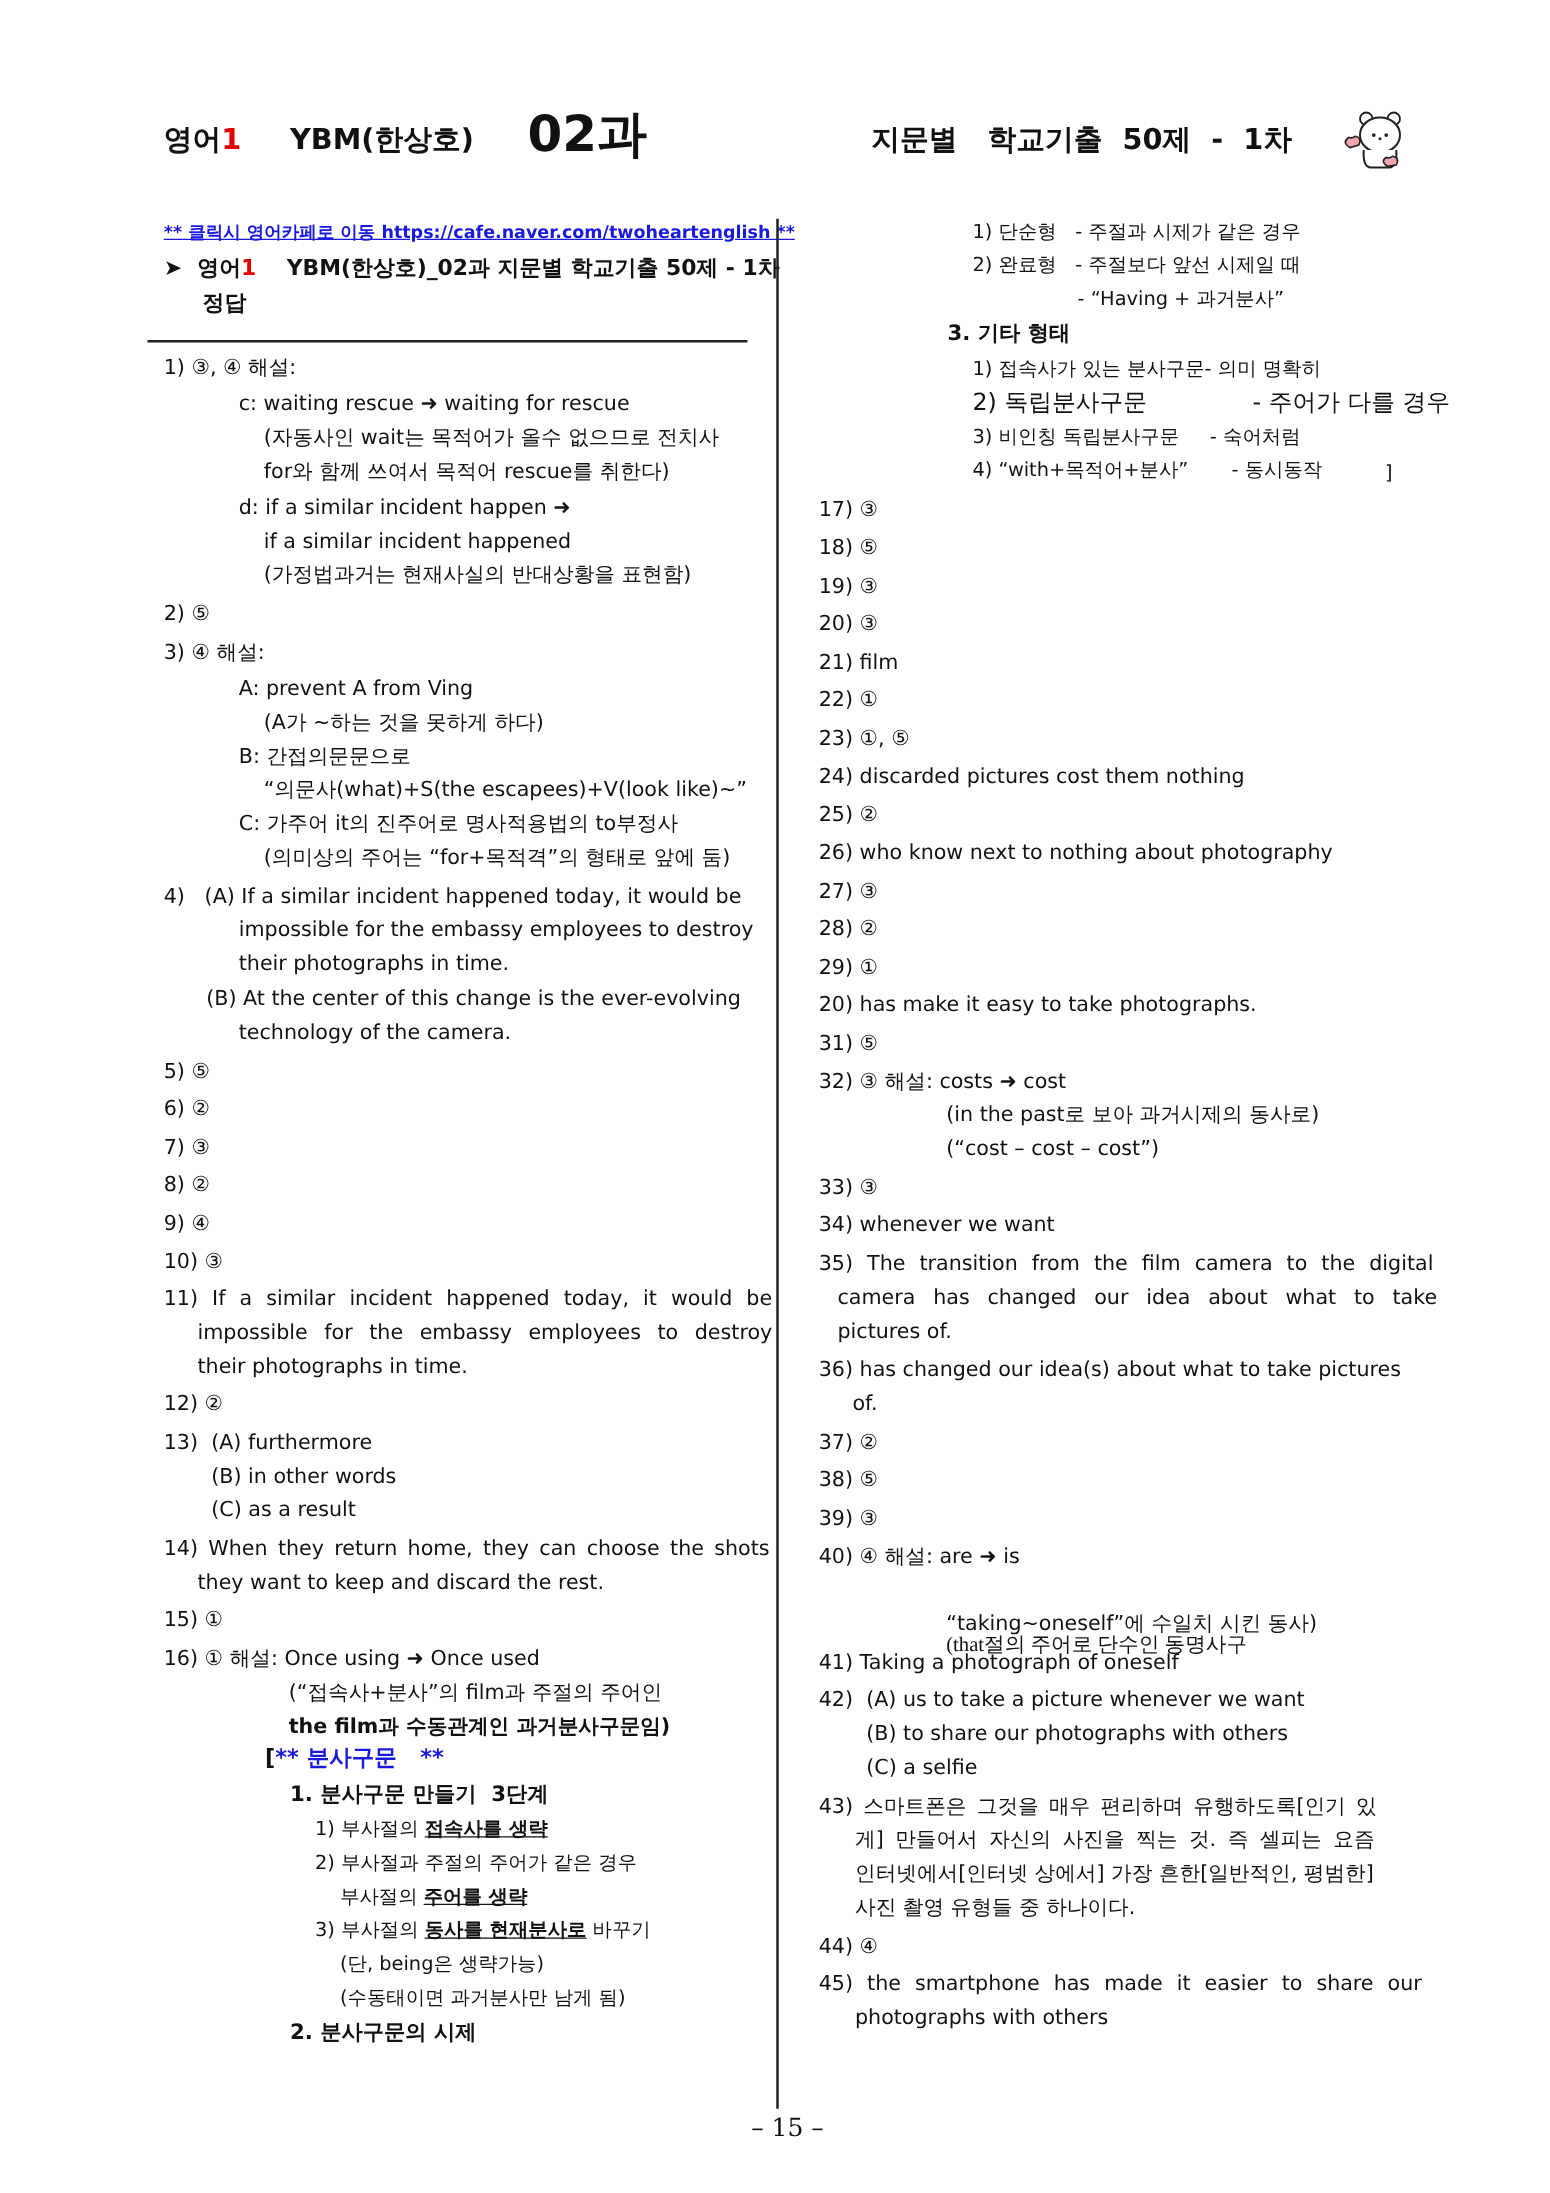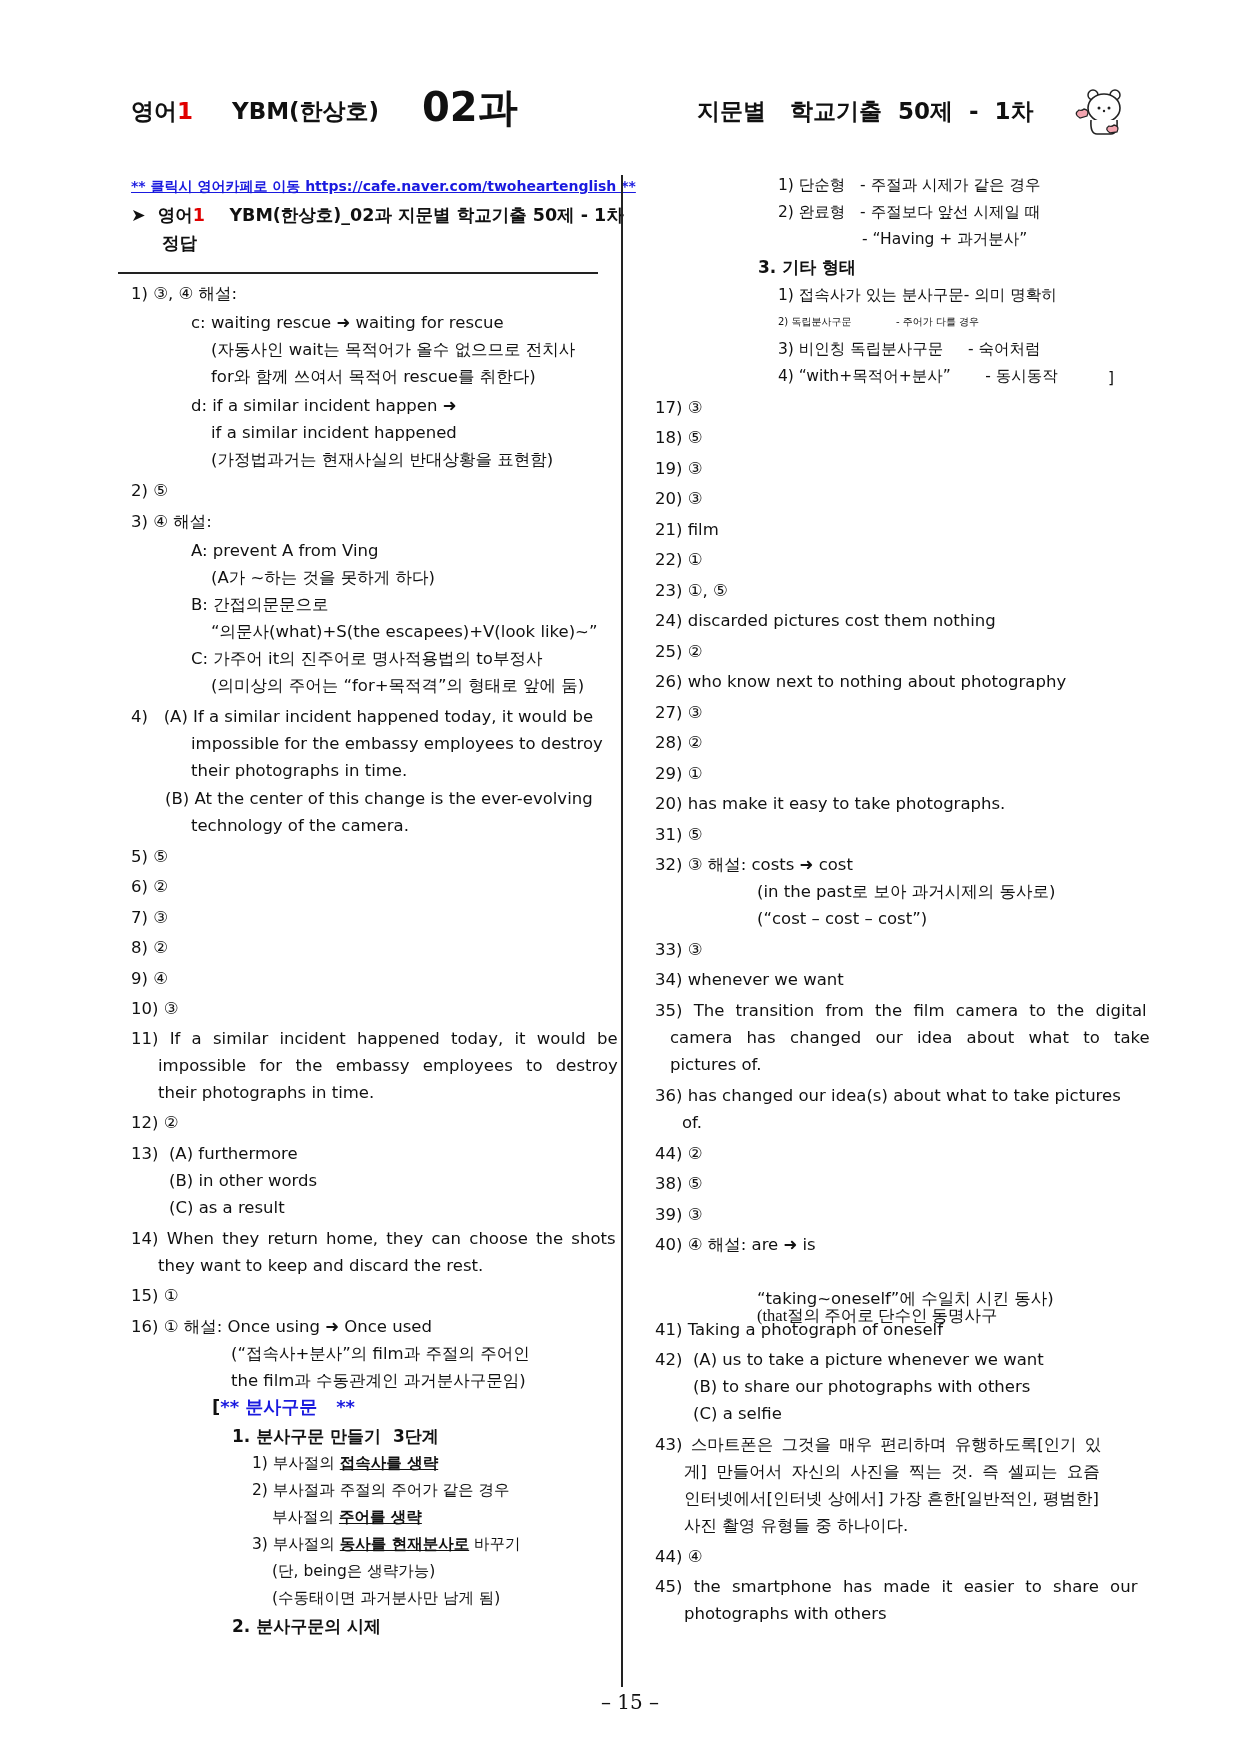--- a/index.html
+++ b/index.html
@@ -80,21 +80,21 @@
   <div class="ln" style="left:158px;top:1082px;">their photographs in time.</div>
   <div class="ln" style="left:131px;top:1112px;">12) ②</div>
   <div class="ln" style="left:131px;top:1143px;white-space:pre;">13)  (A) furthermore</div>
   <div class="ln" style="left:169px;top:1170px;">(B) in other words</div>
   <div class="ln" style="left:169px;top:1197px;">(C) as a result</div>
   <div class="ln" style="left:131px;top:1228px;word-spacing:3px;">14) When they return home, they can choose the shots</div>
   <div class="ln" style="left:158px;top:1255px;">they want to keep and discard the rest.</div>
   <div class="ln" style="left:131px;top:1285px;">15) ①</div>
   <div class="ln" style="left:131px;top:1316px;">16) ① 해설: Once using ➜ Once used</div>
   <div class="ln" style="left:231px;top:1343px;">(“접속사+분사”의 film과 주절의 주어인</div>
-  <div class="ln" style="left:231px;top:1370px;">the film과 수동관계인 과거분사구문임)</div>
+  <div class="ln" style="left:231px;top:1370px;font-weight:bold;">the film과 수동관계인 과거분사구문임)</div>
 
   <div class="ln b" style="left:212px;top:1396px;font-size:18px;">
     <span>[</span><span class="blue" style="white-space:pre;">** 분사구문   **</span>
   </div>
   <div class="ln b" style="left:232px;top:1425px;font-size:17px;white-space:pre;">1. 분사구문 만들기  3단계</div>
   <div class="ln" style="left:252px;top:1452px;font-size:15.5px;">
     <span style="white-space:pre;">1) 부사절의 </span><span class="b u">접속사를 생략</span>
   </div>
   <div class="ln" style="left:252px;top:1479px;font-size:15.5px;">2) 부사절과 주절의 주어가 같은 경우</div>
   <div class="ln" style="left:272px;top:1506px;font-size:15.5px;">
@@ -107,21 +107,21 @@
   <div class="ln" style="left:272px;top:1587px;font-size:15.5px;">(수동태이면 과거분사만 남게 됨)</div>
   <div class="ln b" style="left:232px;top:1615px;font-size:17px;">2. 분사구문의 시제</div>
 </div>
 
 <div class="col">
   <div class="ln" style="left:778px;top:174px;font-size:15.5px;white-space:pre;">1) 단순형   - 주절과 시제가 같은 경우</div>
   <div class="ln" style="left:778px;top:201px;font-size:15.5px;white-space:pre;">2) 완료형   - 주절보다 앞선 시제일 때</div>
   <div class="ln" style="left:862px;top:228px;font-size:15.5px;">- “Having + 과거분사”</div>
   <div class="ln b" style="left:758px;top:256px;font-size:17px;">3. 기타 형태</div>
   <div class="ln" style="left:778px;top:284px;font-size:15.5px;white-space:pre;">1) 접속사가 있는 분사구문- 의미 명확히</div>
-  <div class="ln" style="left:778px;top:311px;font-size:10px;white-space:pre;">2) 독립분사구문              - 주어가 다를 경우</div>
+  <div class="ln" style="left:778px;top:311px;font-size:19px;white-space:pre;">2) 독립분사구문              - 주어가 다를 경우</div>
   <div class="ln" style="left:778px;top:338px;font-size:15.5px;white-space:pre;">3) 비인칭 독립분사구문     - 숙어처럼</div>
   <div class="ln" style="left:778px;top:365px;font-size:15.5px;white-space:pre;">4) “with+목적어+분사”       - 동시동작</div>
   <div class="ln" style="left:1108px;top:367px;font-size:15.5px;">]</div>
 
   <div class="ln" style="left:655px;top:397px;">17) ③</div>
   <div class="ln" style="left:655px;top:427px;">18) ⑤</div>
   <div class="ln" style="left:655px;top:458px;">19) ③</div>
   <div class="ln" style="left:655px;top:488px;">20) ③</div>
   <div class="ln" style="left:655px;top:519px;">21) film</div>
   <div class="ln" style="left:655px;top:549px;">22) ①</div>
@@ -137,21 +137,21 @@
   <div class="ln" style="left:655px;top:854px;">32) ③ 해설: costs ➜ cost</div>
   <div class="ln" style="left:757px;top:881px;">(in the past로 보아 과거시제의 동사로)</div>
   <div class="ln" style="left:757px;top:908px;">(“cost – cost – cost”)</div>
   <div class="ln" style="left:655px;top:939px;">33) ③</div>
   <div class="ln" style="left:655px;top:969px;">34) whenever we want</div>
   <div class="ln" style="left:655px;top:1000px;word-spacing:6px;">35) The transition from the film camera to the digital</div>
   <div class="ln" style="left:670px;top:1027px;word-spacing:9px;">camera has changed our idea about what to take</div>
   <div class="ln" style="left:670px;top:1054px;">pictures of.</div>
   <div class="ln" style="left:655px;top:1085px;">36) has changed our idea(s) about what to take pictures</div>
   <div class="ln" style="left:682px;top:1112px;">of.</div>
-  <div class="ln" style="left:655px;top:1143px;">44) ②</div>
+  <div class="ln" style="left:655px;top:1143px;">37) ②</div>
   <div class="ln" style="left:655px;top:1173px;">38) ⑤</div>
   <div class="ln" style="left:655px;top:1204px;">39) ③</div>
   <div class="ln" style="left:655px;top:1234px;">40) ④ 해설: are ➜ is</div>
   <div class="ln" style="left:757px;top:1305px;font-family:Liberation Serif, serif;">(that절의 주어로 단수인 동명사구</div>
   <div class="ln" style="left:757px;top:1288px;">“taking~oneself”에 수일치 시킨 동사)</div>
   <div class="ln" style="left:655px;top:1319px;">41) Taking a photograph of oneself</div>
   <div class="ln" style="left:655px;top:1349px;white-space:pre;">42)  (A) us to take a picture whenever we want</div>
   <div class="ln" style="left:693px;top:1376px;">(B) to share our photographs with others</div>
   <div class="ln" style="left:693px;top:1403px;">(C) a selfie</div>
   <div class="ln" style="left:655px;top:1434px;word-spacing:3px;">43) 스마트폰은 그것을 매우 편리하며 유행하도록[인기 있</div>

